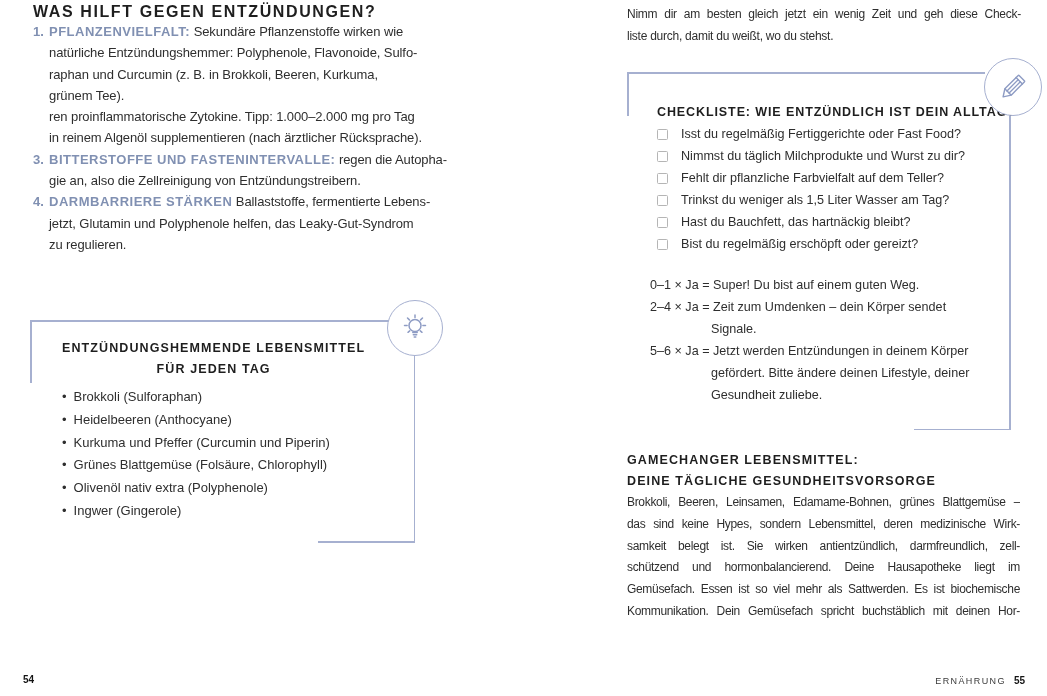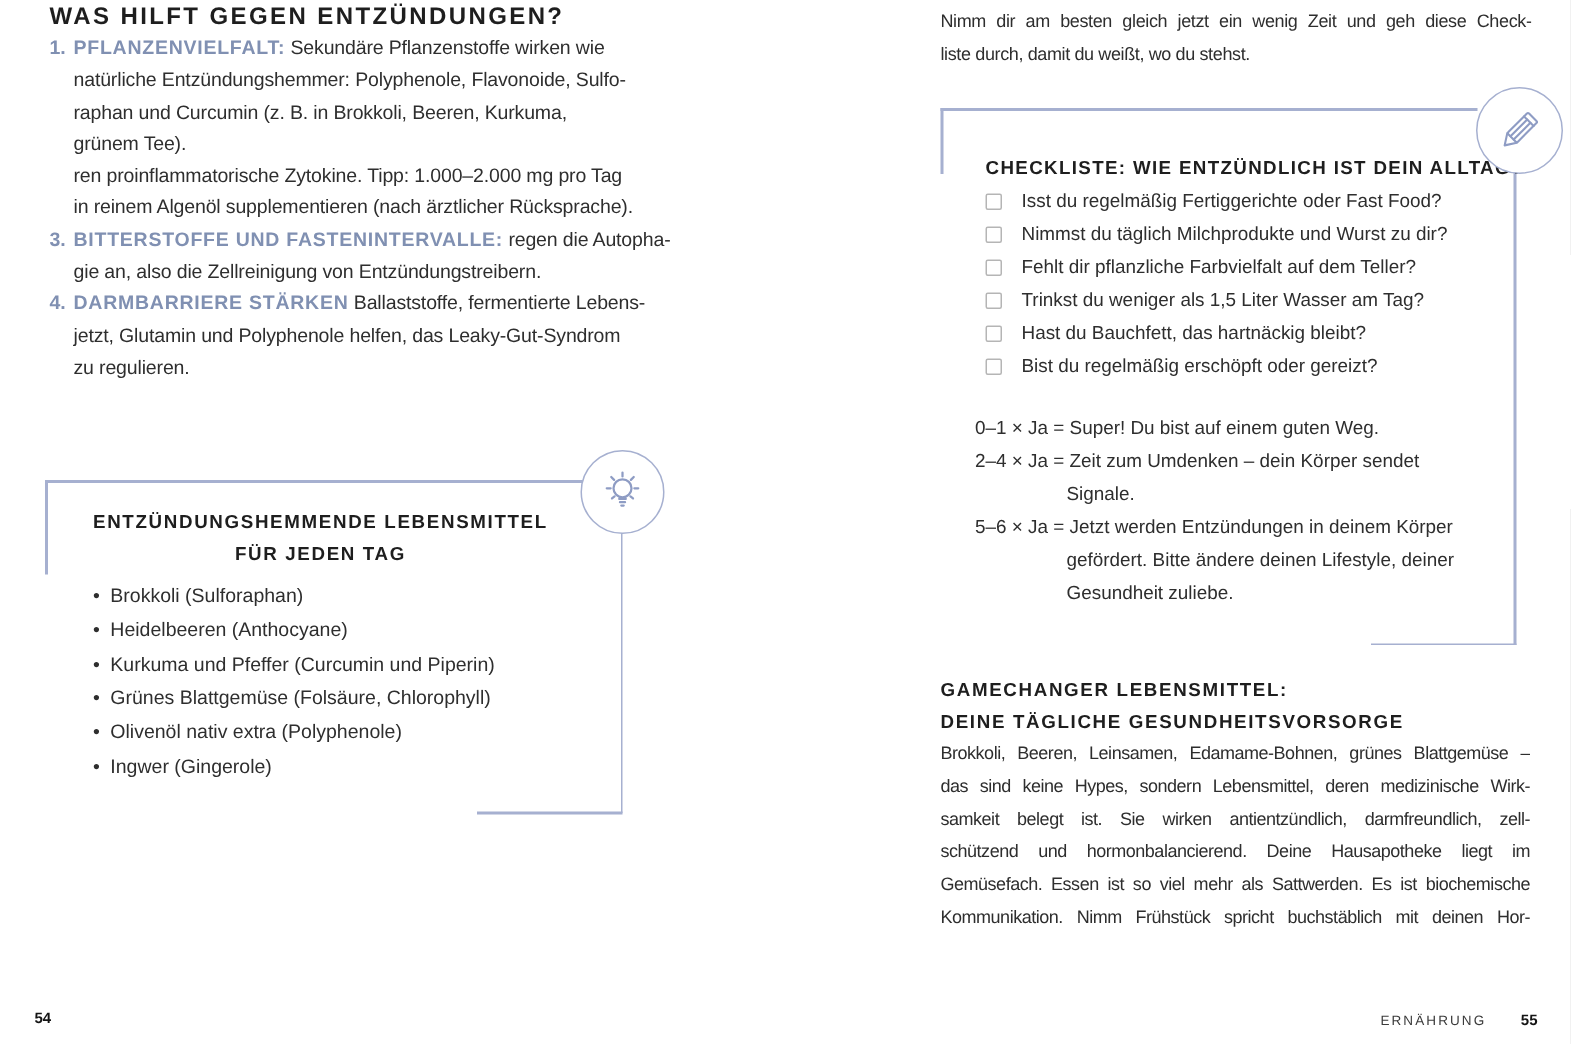--- a/index.html
+++ b/index.html
@@ -32,21 +32,21 @@
   .crow{display:flex;align-items:center;height:22px;font-size:12.6px;}
   .cbox{width:11px;height:11px;border:1.2px solid #b5b5b5;border-radius:1.5px;flex:none;
     margin-right:13px;box-sizing:border-box;background:#fff;}
   #score-block{font-size:12.6px;}
   .sline{line-height:22px;height:22px;white-space:nowrap;}
   .sline.scont{padding-left:61px;}
   #gc-lines{width:393px;font-size:12px;letter-spacing:-0.32px;word-spacing:-0.5px;}
   .pline{line-height:21.8px;height:21.8px;}
   
   .pnum{font-size:10px;font-weight:bold;color:#141414;}
-  #footer-right{display:flex;align-items:baseline;gap:23px;}
+  #footer-right{display:flex;align-items:baseline;gap:8px;}
   .seclabel{font-size:9px;letter-spacing:1.4px;color:#3a3a3a;}
 </style>
 </head>
 <body>
 
 <div id="spread">
 
   <div class="abs h1" style="left:33px;top:3px;">WAS HILFT GEGEN ENTZÜNDUNGEN?</div>
   <div id="left-list" class="abs" style="left:33px;top:21px;">
       <div class="li">
@@ -159,21 +159,21 @@
   <div class="abs h2" style="left:627px;top:449px;">
     <div class="tline">GAMECHANGER LEBENSMITTEL:</div>
     <div class="tline">DEINE TÄGLICHE GESUNDHEITSVORSORGE</div>
   </div>
   <div id="gc-lines" class="abs" style="left:627px;top:492px;">
       <div class="pline jline">Brokkoli, Beeren, Leinsamen, Edamame-Bohnen, grünes Blattgemüse –</div>
       <div class="pline jline">das sind keine Hypes, sondern Lebensmittel, deren medizinische Wirk-</div>
       <div class="pline jline">samkeit belegt ist. Sie wirken antientzündlich, darmfreundlich, zell-</div>
       <div class="pline jline">schützend und hormonbalancierend. Deine Hausapotheke liegt im</div>
       <div class="pline jline">Gemüsefach. Essen ist so viel mehr als Sattwerden. Es ist biochemische</div>
-      <div class="pline jline">Kommunikation. Nimm Frühstück spricht buchstäblich mit deinen Hor-</div>
+      <div class="pline jline">Kommunikation. Dein Gemüsefach spricht buchstäblich mit deinen Hor-</div>
     </div>
 
   <div id="footer-right" class="abs" style="right:22px;top:675px;">
     <span class="seclabel">ERNÄHRUNG</span>
     <span class="pnum">55</span>
   </div>
 
 </div>
 
 </body></html>

